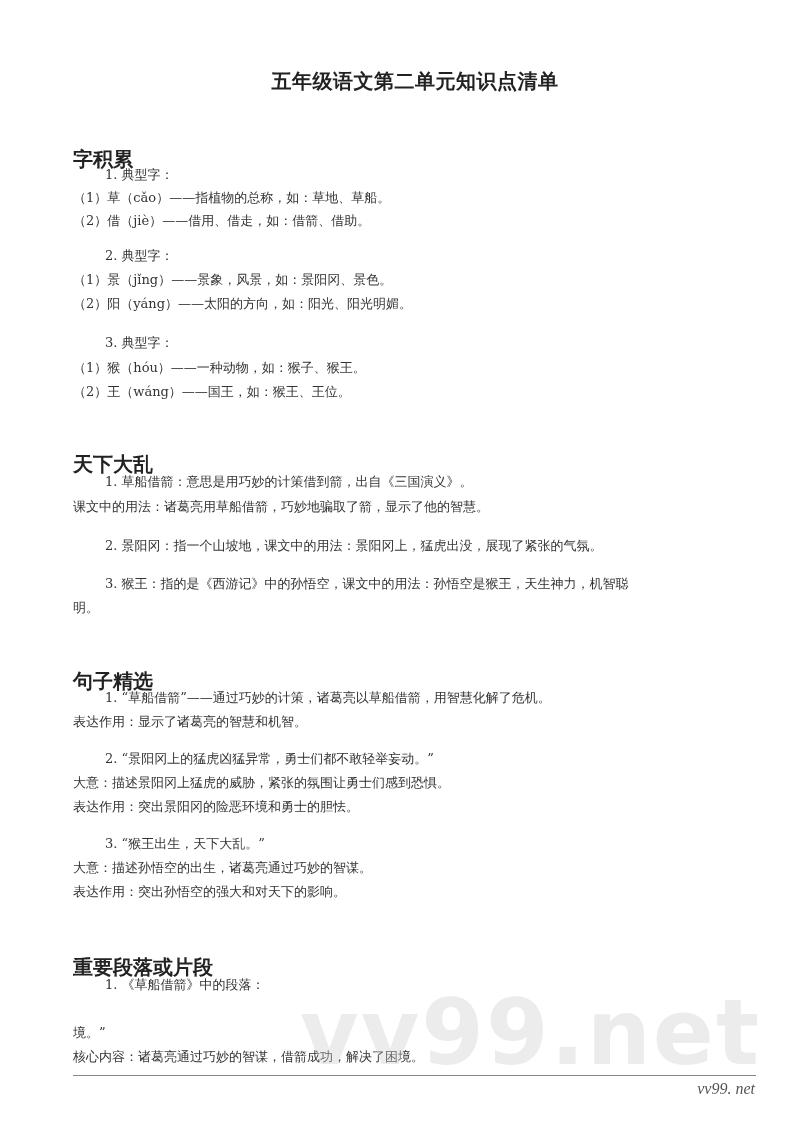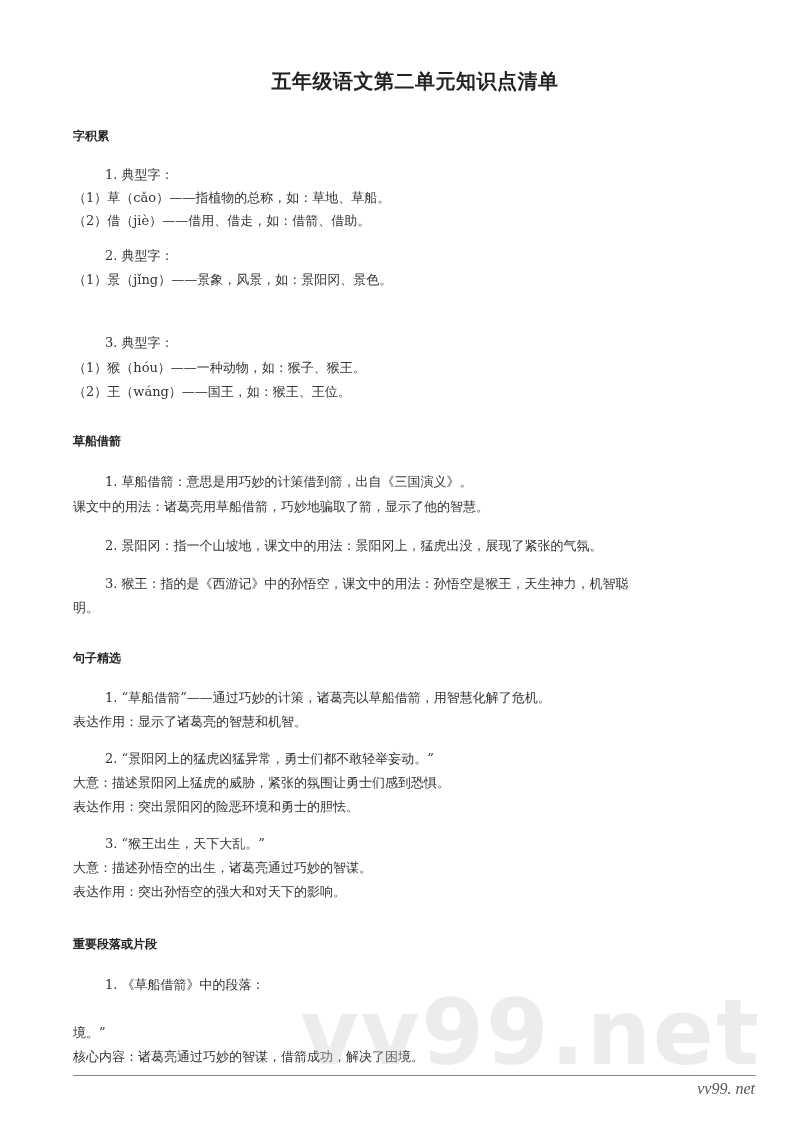--- a/index.html
+++ b/index.html
@@ -3,46 +3,47 @@
 <meta charset="utf-8">
 <style>
   html, body { margin: 0; padding: 0; background: #ffffff; }
   body { width: 800px; height: 1130px; position: relative; overflow: hidden;
          font-family: "DejaVu Serif", "Liberation Serif", serif; color: #2a2a2a; }
   .page { position: absolute; left: 15px; top: 0; width: 800px; height: 1130px; }
   .title { position: absolute; top: 68px; left: 0; width: 800px; text-align: center;
            font-family: "DejaVu Sans", "Liberation Sans", sans-serif; font-size: 20px;
            font-weight: bold; color: #222; letter-spacing: 0.5px; }
   .h2 { position: absolute; left: 58px; font-family: "DejaVu Sans", "Liberation Sans", sans-serif;
-        font-size: 12px; font-weight: bold; color: #222; }
+        font-size: 20px; font-weight: bold; color: #222; margin-top: 18px; }
   .line { position: absolute; left: 58px; font-size: 13px; line-height: 20px; color: #333; white-space: nowrap; }
   .indent { left: 90px; }
   .watermark { position: absolute; left: 285px; top: 980px; font-family: "DejaVu Sans", "Liberation Sans", sans-serif;
                font-size: 90px; font-weight: bold; color: rgba(200,200,200,0.35); letter-spacing: 2px; pointer-events: none; }
   .rule { position: absolute; left: 58px; top: 1075px; width: 683px; height: 1px; background: #888; }
   .footer { position: absolute; right: 60px; top: 1080px; font-family: "Liberation Serif", serif;
             font-style: italic; font-size: 16px; color: #555; }
 </style>
 </head>
 <body>
 
 <div class="page">
   <div class="title">五年级语文第二单元知识点清单</div>
 
   <div class="h2" style="top:128px">字积累</div>
   <div class="line indent" style="top:165px">1. 典型字：</div>
   <div class="line" style="top:188px">（1）草（cǎo）——指植物的总称，如：草地、草船。</div>
   <div class="line" style="top:211px">（2）借（jiè）——借用、借走，如：借箭、借助。</div>
   <div class="line indent" style="top:246px">2. 典型字：</div>
   <div class="line" style="top:270px">（1）景（jǐng）——景象，风景，如：景阳冈、景色。</div>
+  <div class="line" style="top:294px">（2）阳（yáng）——太阳的方向，如：阳光、阳光明媚。</div>
   <div class="line indent" style="top:333px">3. 典型字：</div>
   <div class="line" style="top:358px">（1）猴（hóu）——一种动物，如：猴子、猴王。</div>
   <div class="line" style="top:382px">（2）王（wáng）——国王，如：猴王、王位。</div>
 
-  <div class="h2" style="top:433px">草船借箭</div>
+  <div class="h2" style="top:433px">天下大乱</div>
   <div class="line indent" style="top:472px">1. 草船借箭：意思是用巧妙的计策借到箭，出自《三国演义》。</div>
   <div class="line" style="top:497px">课文中的用法：诸葛亮用草船借箭，巧妙地骗取了箭，显示了他的智慧。</div>
   <div class="line indent" style="top:536px">2. 景阳冈：指一个山坡地，课文中的用法：景阳冈上，猛虎出没，展现了紧张的气氛。</div>
   <div class="line indent" style="top:574px">3. 猴王：指的是《西游记》中的孙悟空，课文中的用法：孙悟空是猴王，天生神力，机智聪</div>
   <div class="line" style="top:598px">明。</div>
 
   <div class="h2" style="top:650px">句子精选</div>
   <div class="line indent" style="top:688px">1. “草船借箭”——通过巧妙的计策，诸葛亮以草船借箭，用智慧化解了危机。</div>
   <div class="line" style="top:712px">表达作用：显示了诸葛亮的智慧和机智。</div>
   <div class="line indent" style="top:749px">2. “景阳冈上的猛虎凶猛异常，勇士们都不敢轻举妄动。”</div>

